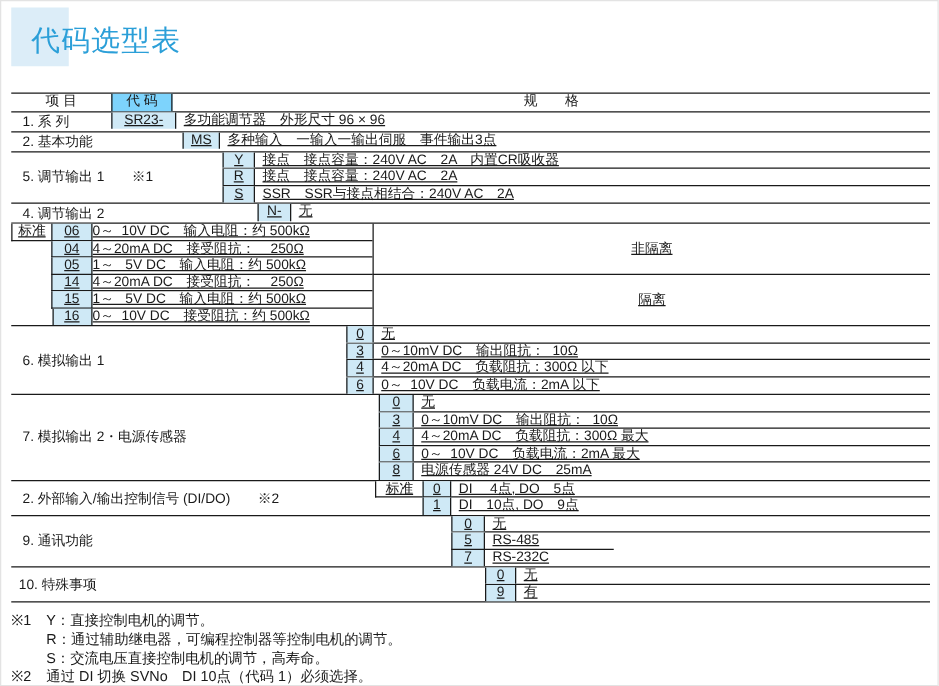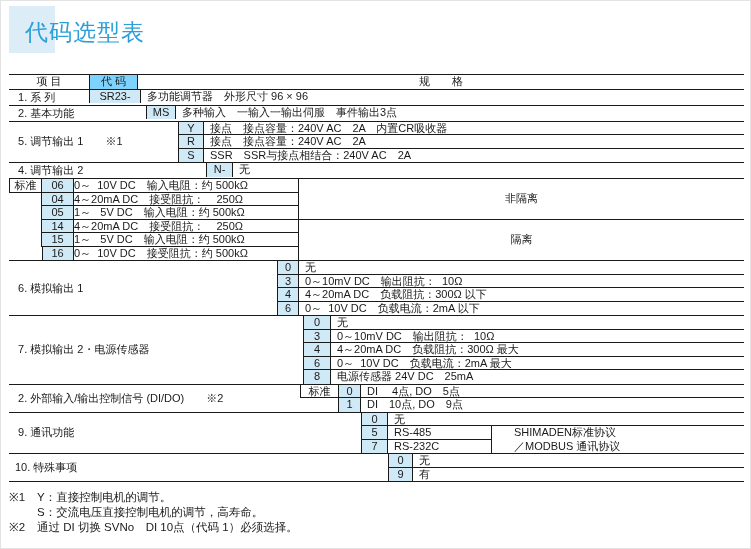--- a/index.html
+++ b/index.html
@@ -15,21 +15,21 @@
   .tbl { position:absolute; left:8px; top:73px; width:735px;
          border-top:1px solid #1a1a1a; border-bottom:1px solid #1a1a1a; font-size:11px; }
   .row { display:flex; height:13.5px; line-height:12.5px;justify-content:space-between; }
   .hdr .h { text-align:center; }
   .h-item { width:80px; }
   .h-code { width:49px; border-left:1px solid #1a1a1a; border-right:1px solid #1a1a1a; background:#7dd3fc; }
   .h-spec { flex:1; }
 
   .sec { display:flex; border-top:1px solid #1a1a1a; }
   .lbl { display:flex; align-items:center; white-space:pre; padding-left:6px; }
-  .opts { flex:1; display:flex; flex-direction:column; }
+  .opts { flex:1; display:flex; flex-direction:column;text-decoration:underline; }
   .code { border-left:1px solid #1a1a1a; border-right:1px solid #1a1a1a; background:#cfe9f6; text-align:center; }
   .spec { flex:1; padding-left:6px; white-space:pre; overflow:hidden; }
   .stdc { border-left:1px solid #1a1a1a; text-align:center; background:#fff; }
   .stdsp { background:transparent; }
   .bb { border-bottom:1px solid #1a1a1a; }
   .grp { display:flex; }
   .grows { display:flex; flex-direction:column; }
   .spec5 { width:224px; padding-left:0; white-space:pre; overflow:hidden; }
   .spec9 { width:103px; padding-left:6px; white-space:pre; overflow:hidden; }
   .gcell { flex:1; border-left:1px solid #1a1a1a; display:flex; align-items:center; justify-content:center; }
@@ -224,24 +224,20 @@
           <div class="grows">
             <div class="row">
               <div class="code bb" style="width:27px">5</div>
               <div class="spec9 bb">RS-485</div>
             </div>
             <div class="row">
               <div class="code" style="width:27px">7</div>
               <div class="spec9">RS-232C</div>
             </div>
           </div>
-          <div class="gcell-p">
-            <div>SHIMADEN标准协议</div>
-            <div>／MODBUS 通讯协议</div>
-          </div>
         </div>
       </div>
     </div>
 
     <div class="sec">
       <div class="lbl" style="width:379px">10. 特殊事项</div>
       <div class="opts">
         <div class="row bb">
           <div class="code" style="width:25px">0</div>
           <div class="spec">无</div>
@@ -253,20 +249,21 @@
       </div>
     </div>
 
   </div>
 
   <div class="footnotes">
     <div class="fn">
       <div class="fn-mark">※1</div>
       <div class="fn-lines">
         <div>Y：直接控制电机的调节。</div>
+        <div>R：通过辅助继电器，可编程控制器等控制电机的调节。</div>
         <div>S：交流电压直接控制电机的调节，高寿命。</div>
       </div>
     </div>
     <div class="fn">
       <div class="fn-mark">※2</div>
       <div class="fn-lines">
         <div>通过 DI 切换 SVNo　DI 10点（代码 1）必须选择。</div>
       </div>
     </div>
   </div>

